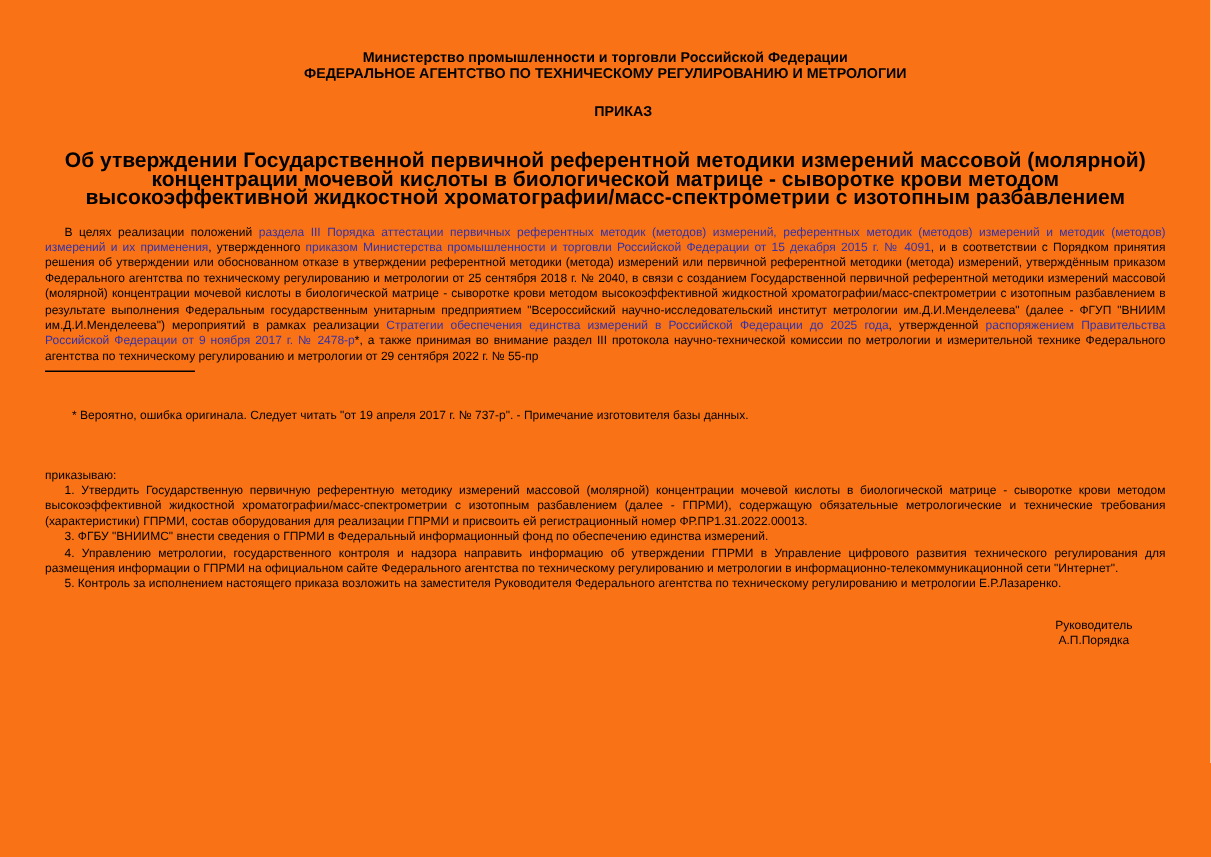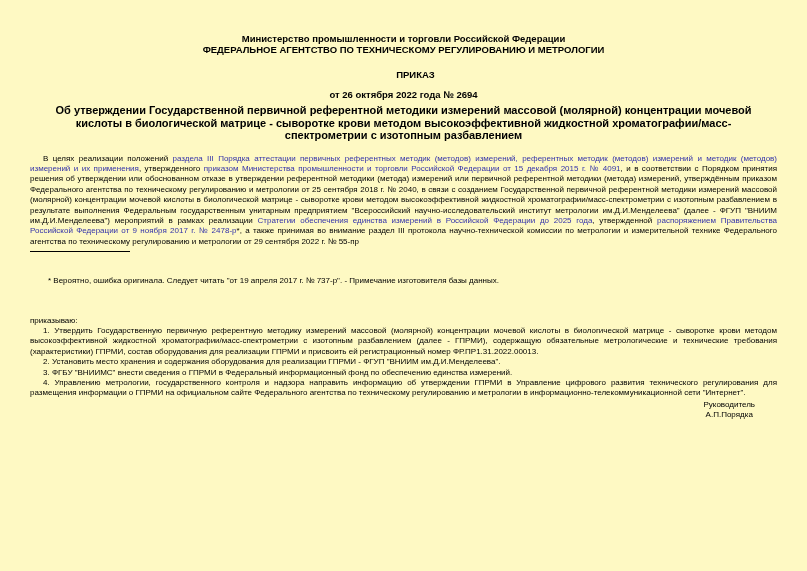--- a/index.html
+++ b/index.html
@@ -1,35 +1,35 @@
 <!DOCTYPE html>
 <html lang="ru"><head>
 <meta charset="utf-8">
 <style>
   html,body { margin:0; padding:0; background:#ffffff; }
   .page {
     position:relative;
     width:807px; height:571px;
-    background:#fef9c3;
+    background:#f97316;
     color:#000000;
     font-family:"Liberation Sans", sans-serif;
     overflow:hidden;
     box-sizing:border-box;
   }
   .doc-header {
     padding-top:33px;
     text-align:center;
     font-weight:bold;
   }
   .org-line { font-size:9.5px; line-height:11px; }
   .doc-type { margin-top:14px; font-size:9.5px; line-height:11px;padding-left:24px; }
   .doc-date { margin-top:9px;  font-size:9.5px; line-height:11px; }
   .doc-title {
-    margin:4px 38px 0 38px;
-    font-size:11px; line-height:12.5px;
+    margin:20px 38px 0 38px;
+    font-size:14px; line-height:12.5px;
   }
   .doc-body {
     margin:0 30px;
     font-size:8px;
     line-height:10.4px;
   }
   .preamble {
     margin:12px 0 0 0;
     text-align:justify;
     text-indent:13px;
@@ -45,59 +45,58 @@
     text-align:justify;
     text-indent:18px;
     margin-top:24px;
   }
   .order-intro { margin-top:29px; }
   .order-item {
     text-align:justify;
     text-indent:13px;
   }
   .signature {
-    margin-top:1px;
+    margin-top:17px;
     text-align:right;
     padding-right:22px;
     text-decoration:underline;
   }
   .signature-inner {
     display:inline-block;
     text-align:center;
   }
 </style>
 </head>
 <body>
 
 <div class="page">
 
   <div class="doc-header">
     <div class="org-line">Министерство промышленности и торговли Российской Федерации</div>
     <div class="org-line">ФЕДЕРАЛЬНОЕ АГЕНТСТВО ПО ТЕХНИЧЕСКОМУ РЕГУЛИРОВАНИЮ И МЕТРОЛОГИИ</div>
     <div class="doc-type">ПРИКАЗ</div>
-    <div class="doc-date">от 26 октября 2022 года № 2694</div>
     <div class="doc-title">Об утверждении Государственной первичной референтной методики измерений массовой (молярной) концентрации мочевой кислоты в биологической матрице - сыворотке крови методом высокоэффективной жидкостной хроматографии/масс-спектрометрии с изотопным разбавлением</div>
   </div>
 
   <div class="doc-body">
 
     <p class="preamble"><span>В целях реализации положений </span><span class="doc-link">раздела III Порядка аттестации первичных референтных методик (методов) измерений, референтных методик (методов) измерений и методик (методов) измерений и их применения</span><span>, утвержденного </span><span class="doc-link">приказом Министерства промышленности и торговли Российской Федерации от 15 декабря 2015 г. № 4091</span><span>, и в соответствии с Порядком принятия решения об утверждении или обоснованном отказе в утверждении референтной методики (метода) измерений или первичной референтной методики (метода) измерений, утверждённым приказом Федерального агентства по техническому регулированию и метрологии от 25 сентября 2018 г. № 2040, в связи с созданием Государственной первичной референтной методики измерений массовой (молярной) концентрации мочевой кислоты в биологической матрице - сыворотке крови методом высокоэффективной жидкостной хроматографии/масс-спектрометрии с изотопным разбавлением в результате выполнения Федеральным государственным унитарным предприятием "Всероссийский научно-исследовательский институт метрологии им.Д.И.Менделеева" (далее - ФГУП "ВНИИМ им.Д.И.Менделеева") мероприятий в рамках реализации </span><span class="doc-link">Стратегии обеспечения единства измерений в Российской Федерации до 2025 года</span><span>, утвержденной </span><span class="doc-link">распоряжением Правительства Российской Федерации от 9 ноября 2017 г. № 2478-р</span><span>*, а также принимая во внимание раздел III протокола научно-технической комиссии по метрологии и измерительной технике Федерального агентства по техническому регулированию и метрологии от 29 сентября 2022 г. № 55-пр</span></p>
 
     <div class="footnote-block">
       <div class="footnote-rule"></div>
       <div class="footnote-text">* Вероятно, ошибка оригинала. Следует читать "от 19 апреля 2017 г. № 737-р". - Примечание изготовителя базы данных.</div>
     </div>
 
     <div class="order-intro">приказываю:</div>
 
     <div>
         <div class="order-item">1. Утвердить Государственную первичную референтную методику измерений массовой (молярной) концентрации мочевой кислоты в биологической матрице - сыворотке крови методом высокоэффективной жидкостной хроматографии/масс-спектрометрии с изотопным разбавлением (далее - ГПРМИ), содержащую обязательные метрологические и технические требования (характеристики) ГПРМИ, состав оборудования для реализации ГПРМИ и присвоить ей регистрационный номер ФР.ПР1.31.2022.00013.</div>
-        <div class="order-item">2. Установить место хранения и содержания оборудования для реализации ГПРМИ - ФГУП "ВНИИМ им.Д.И.Менделеева".</div>
         <div class="order-item">3. ФГБУ "ВНИИМС" внести сведения о ГПРМИ в Федеральный информационный фонд по обеспечению единства измерений.</div>
         <div class="order-item">4. Управлению метрологии, государственного контроля и надзора направить информацию об утверждении ГПРМИ в Управление цифрового развития технического регулирования для размещения информации о ГПРМИ на официальном сайте Федерального агентства по техническому регулированию и метрологии в информационно-телекоммуникационной сети "Интернет".</div>
+        <div class="order-item">5. Контроль за исполнением настоящего приказа возложить на заместителя Руководителя Федерального агентства по техническому регулированию и метрологии Е.Р.Лазаренко.</div>
       </div>
 
     <div class="signature">
       <div class="signature-inner">
         <div>Руководитель</div>
         <div>А.П.Порядка</div>
       </div>
     </div>
 
   </div>

